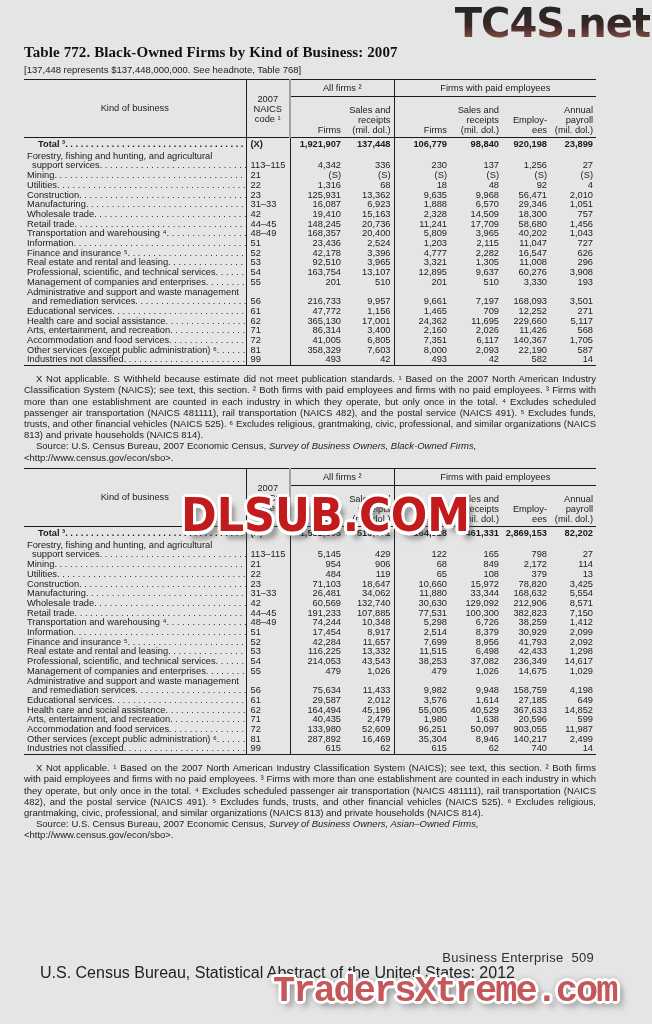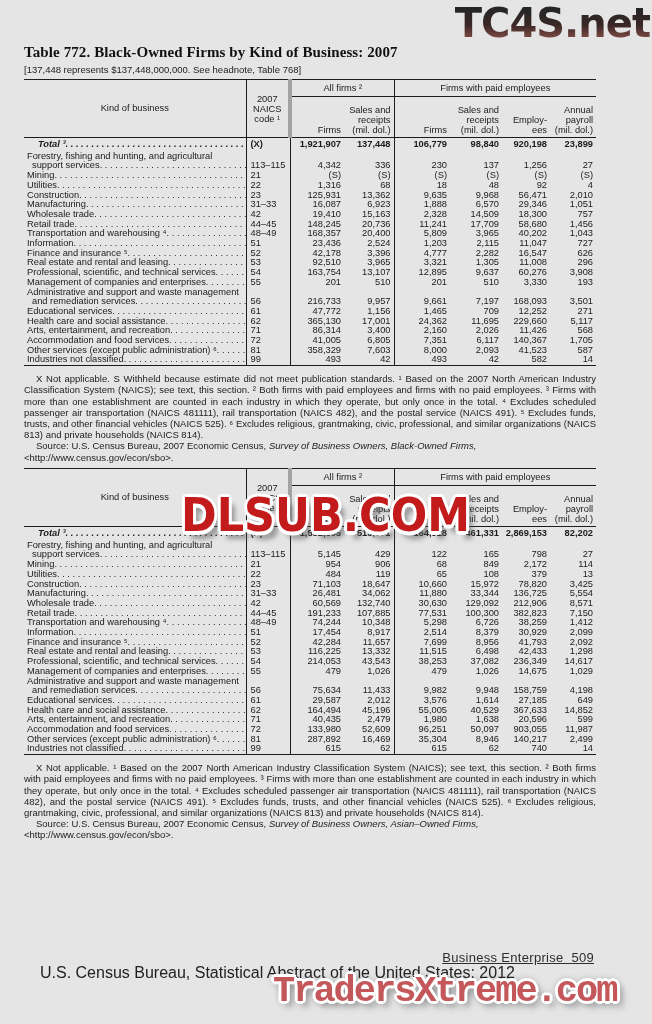--- a/index.html
+++ b/index.html
@@ -17,43 +17,43 @@
   .headnote { font-size:9.5px; margin:3px 0 0 0; color:#222; }
 
   table.census {
     border-collapse:collapse; table-layout:fixed; width:572px; margin-top:4px;
     border-top:1.5px solid #1c1c1c; border-bottom:1.5px solid #1c1c1c;
     font-size:9.3px; line-height:9.7px; color:#1b1b1b;
   }
   .census th { font-weight:400; font-size:9.3px; padding:0; }
   th.kobh  { vertical-align:middle; text-align:center; }
   th.naicsh{ vertical-align:middle; text-align:center; white-space:pre-line;
-             border-left:1px solid #1c1c1c; border-right:4px solid #a3a3a3; line-height:10px; }
+             border-left:1px solid #1c1c1c; border-right:2px solid #a3a3a3; line-height:10px; }
   th.grp   { text-align:center; vertical-align:middle; border-bottom:1px solid #1c1c1c; height:14px; padding-top:2px; }
   th.sub   { text-align:right; vertical-align:bottom; white-space:pre-line;
              padding:2px 3px 2px 0; line-height:10px; height:36px; }
   .divider { border-right:1.5px solid #1c1c1c !important;margin-top:36px; }
 
   .census td { padding:0; }
   td.kob { padding-left:3px; overflow:hidden; }
   .lbl { display:flex; align-items:baseline; white-space:nowrap; }
   .lbl .leader { flex:1 1 auto; overflow:hidden; }
   .leader::after { content:" . . . . . . . . . . . . . . . . . . . . . . . . . . . . . . . . . . . . . . . . . . . . . . . . . . . . . . . . . . . ."; }
   .cont .txt { padding-left:5px; }
   td.naics { border-left:1px solid #1c1c1c; border-right:1px solid #1c1c1c; padding-left:4px; white-space:nowrap; }
   td.v { text-align:right; padding-right:3px; }
   td.v .n { float:right; white-space:nowrap; }
   tr.total td { font-weight:700; border-top:1.5px solid #1c1c1c; padding-top:2px; padding-bottom:2px; }
-  tr.total .lbl { padding-left:11px;font-style:italic; }
+  tr.total .lbl { padding-left:11px; }
 
   .notes  { font-size:9.5px; line-height:11.2px; text-align:justify; margin:7px 0 0 0; text-indent:12px; color:#222; }
   .source { font-size:9.5px; line-height:11.2px; margin:0; text-indent:12px; color:#222; }
   .source i { font-style:italic; }
 
-  #footer-right { position:absolute; right:58px; top:950px; font-size:13px; color:#2e2e2e; white-space:pre; letter-spacing:.3px;text-decoration:underline; }
+  #footer-right { position:absolute; right:58px; top:950px; font-size:13px; color:#2e2e2e; white-space:pre; letter-spacing:.3px; }
   #footer-left  { position:absolute; left:40px;  top:964px; font-size:16px; color:#222; white-space:nowrap; }
 
   .wm { position:absolute; font-weight:900; white-space:nowrap; pointer-events:none; font-family:"DejaVu Sans", sans-serif; }
   #wm-top {
     top:0; right:2px; font-size:40px; letter-spacing:-1px;
     background:linear-gradient(180deg,#262626 20%,#3a2726 55%,#9c5a50 95%);
     -webkit-background-clip:text; background-clip:text; color:transparent;
   }
   #wm-mid {
     left:181px; top:489px; font-size:43px; color:#c31b1b; transform:scaleY(1.06); transform-origin:left top;
@@ -673,21 +673,21 @@
             <td class="v divider">
               <div class="n">7,603</div>
             </td>
             <td class="v">
               <div class="n">8,000</div>
             </td>
             <td class="v">
               <div class="n">2,093</div>
             </td>
             <td class="v">
-              <div class="n">41,523</div>
+              <div class="n">22,190</div>
             </td>
             <td class="v">
               <div class="n">587</div>
             </td>
           </tr>
           <tr>
             <td class="kob">
               <div class="lbl">
                 <span class="txt">Industries not classified</span>
                 <span class="leader"></span>
@@ -920,21 +920,21 @@
             <td class="v divider">
               <div class="n">34,062</div>
             </td>
             <td class="v">
               <div class="n">11,880</div>
             </td>
             <td class="v">
               <div class="n">33,344</div>
             </td>
             <td class="v">
-              <div class="n">136,725</div>
+              <div class="n">168,632</div>
             </td>
             <td class="v">
               <div class="n">5,554</div>
             </td>
           </tr>
           <tr>
             <td class="kob">
               <div class="lbl">
                 <span class="txt">Wholesale trade</span>
                 <span class="leader"></span>

